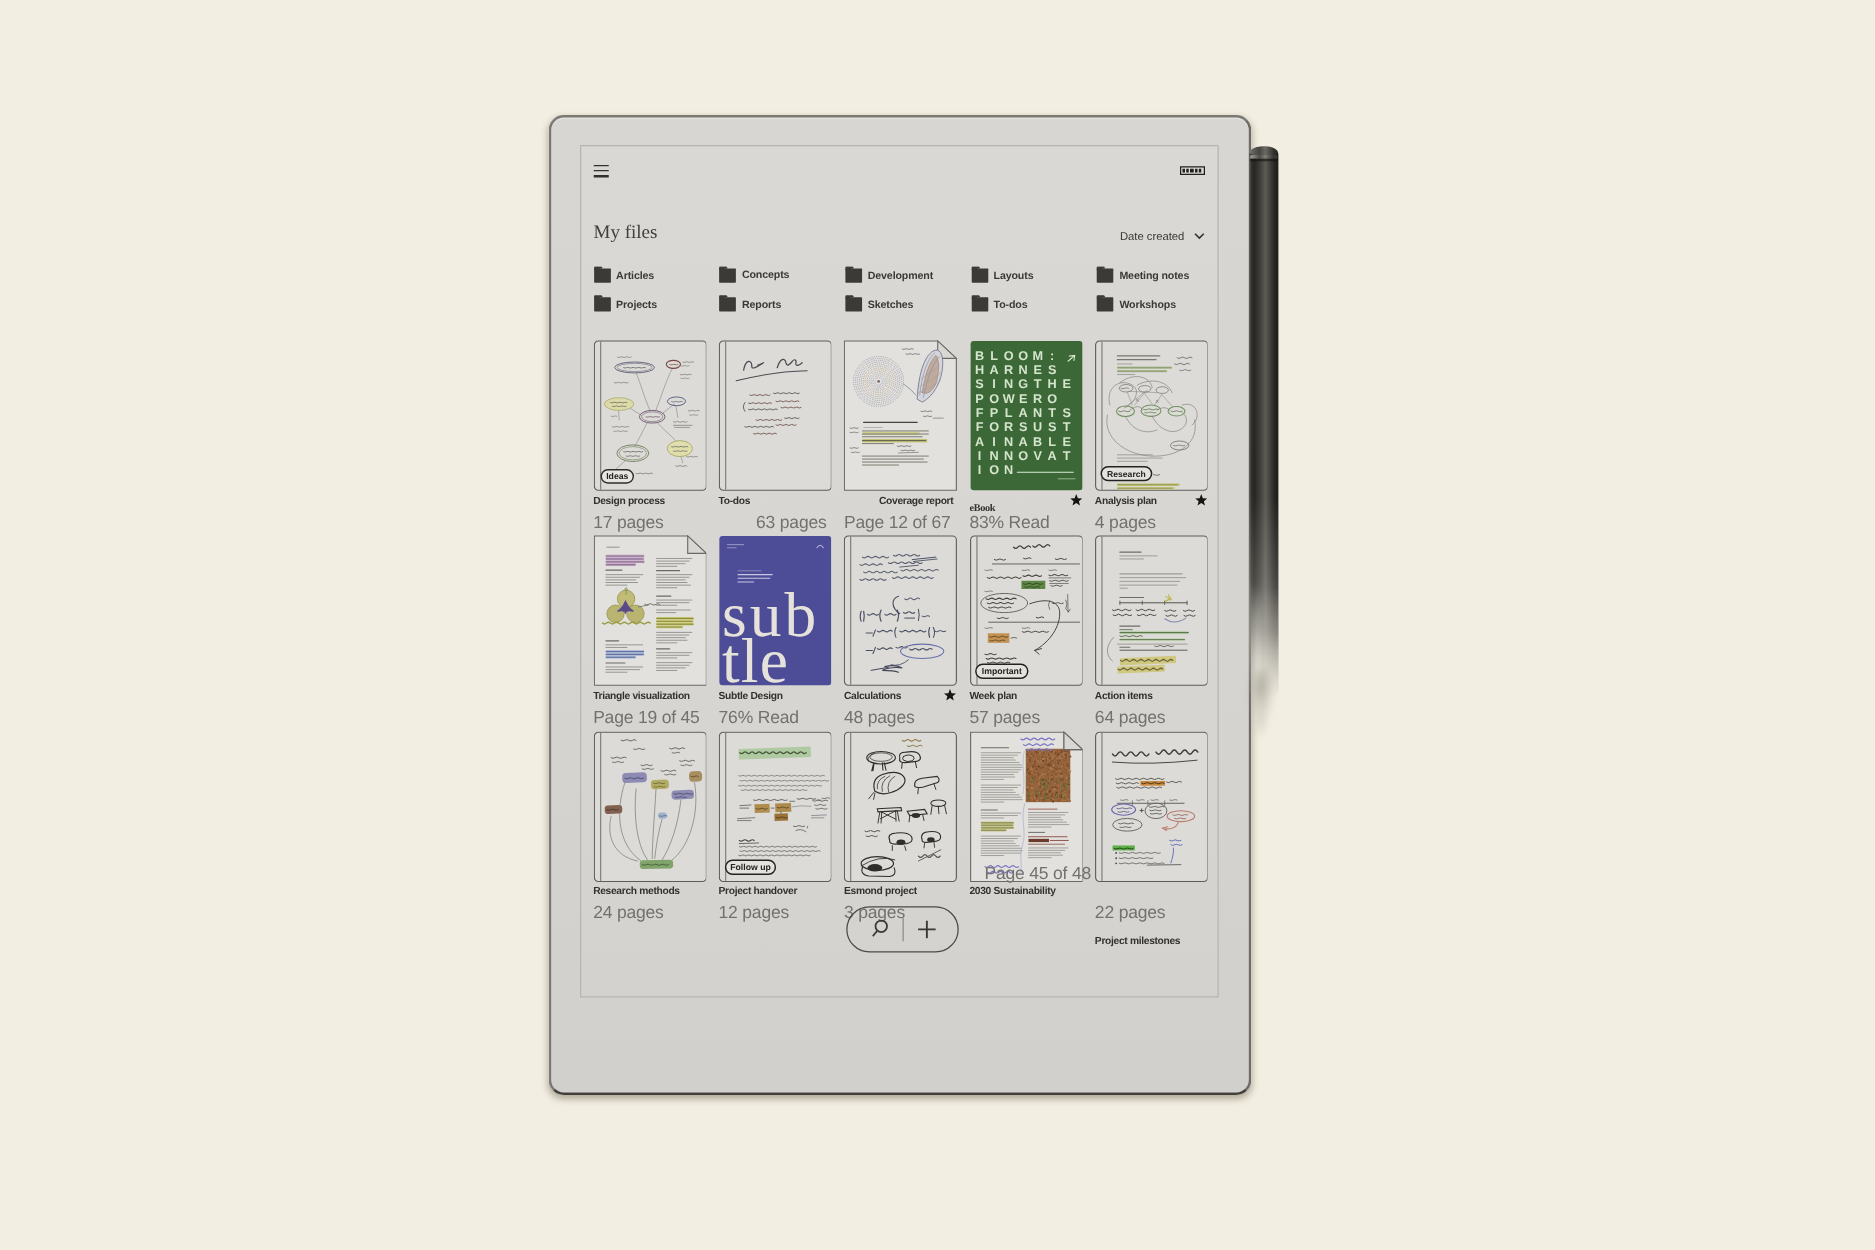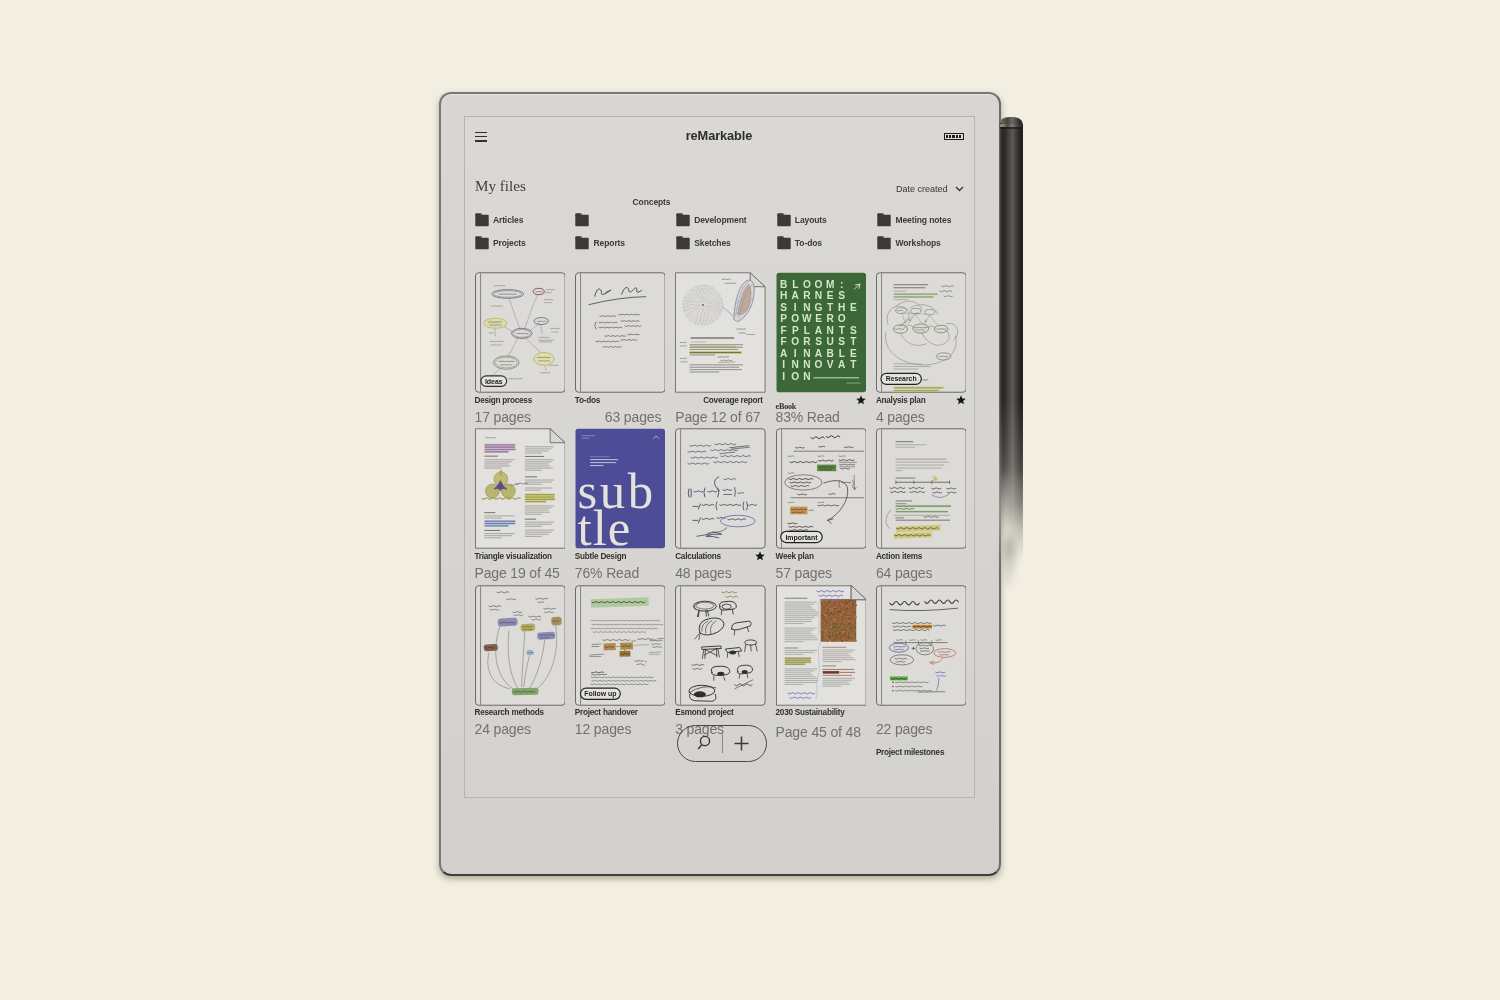--- a/index.html
+++ b/index.html
@@ -19,22 +19,20 @@
 
   <div class="abs" id="screen" style="left:22.5px;top:22.5px;width:509px;height:680px;
        background:linear-gradient(180deg,#d9d8d4 0%,#d7d6d2 55%,#d3d2cf 100%);border:1px solid #b7b5b1;">
 
     <div class="abs" style="left:10.2px;top:14.5px;width:12.8px;height:10px;">
       <div class="abs" style="left:0;top:0;width:12.8px;height:1.7px;background:#31302d;"></div>
       <div class="abs" style="left:0;top:4.2px;width:12.8px;height:1.7px;background:#31302d;"></div>
       <div class="abs" style="left:0;top:8.4px;width:12.8px;height:1.7px;background:#31302d;"></div>
     </div>
 
-    <div class="abs" style="left:0;top:10.8px;width:509px;text-align:center;
-         font-weight:bold;font-size:12.8px;color:#2e2d2a;letter-spacing:-0.1px;">reMarkable</div>
 
     <div class="abs" style="left:479.3px;top:16.4px;width:18.4px;height:4.2px;border:1px solid #201f1d;background:#dddcd8;">
       <div class="abs" style="left:1px;top:0.9px;width:2.3px;height:2.5px;background:#201f1d;"></div>
       <div class="abs" style="left:4.3px;top:0.9px;width:2.3px;height:2.5px;background:#201f1d;"></div>
       <div class="abs" style="left:7.6px;top:0.9px;width:2.3px;height:2.5px;background:#201f1d;"></div>
       <div class="abs" style="left:10.9px;top:0.9px;width:2.3px;height:2.5px;background:#201f1d;"></div>
       <div class="abs" style="left:14.2px;top:0.9px;width:2.3px;height:2.5px;background:#201f1d;"></div>
     </div>
 
     <div class="abs" style="left:10.4px;top:61.3px;font-family:'Liberation Serif',serif;font-size:15.2px;line-height:15.2px;color:#413f3c;">My files</div>
@@ -48,21 +46,21 @@
     <div id="folders">
         <svg class="abs" style="left:10.2px;top:95.8px;" width="14" height="14" viewBox="0 0 14 14">
       <path d="M0.3,2.9 L0.3,0.9 Q0.3,0.2 1,0.2 L6.2,0.2 L7.2,1.6 Z" fill="#3b3a37"></path>
       <rect x="0.3" y="1.8" width="13.4" height="11.4" rx="0.6" fill="#3b3a37"></rect>
     </svg>
         <div class="foldlabel" style="left:28.4px;top:98.2px;">Articles</div>
         <svg class="abs" style="left:110.85000000000001px;top:95.8px;" width="14" height="14" viewBox="0 0 14 14">
       <path d="M0.3,2.9 L0.3,0.9 Q0.3,0.2 1,0.2 L6.2,0.2 L7.2,1.6 Z" fill="#3b3a37"></path>
       <rect x="0.3" y="1.8" width="13.4" height="11.4" rx="0.6" fill="#3b3a37"></rect>
     </svg>
-        <div class="foldlabel" style="left:129.05px;top:80px;margin-left:39px;">Concepts</div>
+        <div class="foldlabel" style="left:129.05px;top:97px;">Concepts</div>
         <svg class="abs" style="left:211.5px;top:95.8px;" width="14" height="14" viewBox="0 0 14 14">
       <path d="M0.3,2.9 L0.3,0.9 Q0.3,0.2 1,0.2 L6.2,0.2 L7.2,1.6 Z" fill="#3b3a37"></path>
       <rect x="0.3" y="1.8" width="13.4" height="11.4" rx="0.6" fill="#3b3a37"></rect>
     </svg>
         <div class="foldlabel" style="left:229.7px;top:98.2px;">Development</div>
         <svg class="abs" style="left:312.15000000000003px;top:95.8px;" width="14" height="14" viewBox="0 0 14 14">
       <path d="M0.3,2.9 L0.3,0.9 Q0.3,0.2 1,0.2 L6.2,0.2 L7.2,1.6 Z" fill="#3b3a37"></path>
       <rect x="0.3" y="1.8" width="13.4" height="11.4" rx="0.6" fill="#3b3a37"></rect>
     </svg>
         <div class="foldlabel" style="left:330.35px;top:98.2px;">Layouts</div>
@@ -1420,21 +1418,21 @@
             <line x1="47" y1="93.5" x2="78.69213562466516" y2="93.5" stroke="#8a8a85" stroke-width="0.6" stroke-linecap="round"></line>
             <line x1="47" y1="95.45" x2="76.12114816249507" y2="95.45" stroke="#8a8a85" stroke-width="0.6" stroke-linecap="round"></line>
             <line x1="47" y1="97.4" x2="72.71153094001657" y2="97.4" stroke="#8a8a85" stroke-width="0.6" stroke-linecap="round"></line>
             <line x1="47" y1="99.35" x2="74.38256148938214" y2="99.35" stroke="#8a8a85" stroke-width="0.6" stroke-linecap="round"></line>
             <line x1="47" y1="101.3" x2="65.15" y2="101.3" stroke="#8a8a85" stroke-width="0.6" stroke-linecap="round"></line>
             <path d="M44,58 C40,70 46,80 42,92 C39,101 43,108 40,114" stroke="#aab1cf" stroke-width="0.6" fill="none" stroke-linecap="round"></path>
             <path d="M43.5,16 C41,26 45,38 42.5,50" stroke="#aab1cf" stroke-width="0.55" fill="none" stroke-linecap="round"></path>
             <path d="M75.5,0.5 L75.5,14.5 L90.5,14.5 Z" stroke="#6b6966" stroke-width="0.9" fill="#d8d7d3" stroke-linecap="round"></path>
           </svg></div>
         <div class="thumbtitle" style="left:311.04999999999995px;top:591.3px;">2030 Sustainability</div>
-        <div class="thumbpages" style="left:311.04999999999995px;top:607px;">Page 45 of 48</div>
+        <div class="thumbpages" style="left:311.04999999999995px;top:573px;padding-left:12px;">Page 45 of 48</div>
         <div class="abs" id="th_4_2" style="left:411.4px;top:467.5px;width:90.6px;height:121px;"><svg width="90.6" height="121" viewBox="0 0 91 121">
             <rect x="0.5" y="0.5" width="90" height="120" rx="3.2" fill="#dcdbd7" stroke="#5e5c58" stroke-width="0.9"></rect>
             <line x1="5.6" y1="1" x2="5.6" y2="120" stroke="#5e5c58" stroke-width="0.7"></line>
             <path d="M14,18 q2.1,3.40 4.2,0 q2.1,-3.40 4.2,0 q2.1,3.40 4.2,0 q2.1,-3.40 4.2,0 q2.1,3.40 4.2,0 q2.1,-3.40 4.2,0 q2.1,3.40 4.2,0" stroke="#3c3b38" stroke-width="1.15" fill="none" stroke-linecap="round"></path>
             <path d="M49,16.5 q2.1,3.40 4.2,0 q2.1,-3.40 4.2,0 q2.1,3.40 4.2,0 q2.1,-3.40 4.2,0 q2.1,3.40 4.2,0 q2.1,-3.40 4.2,0 q2.1,3.40 4.2,0 q2.1,-3.40 4.2,0" stroke="#3c3b38" stroke-width="1.15" fill="none" stroke-linecap="round"></path>
             <path d="M14,24.5 Q45,27 82,23" stroke="#3c3b38" stroke-width="0.75" fill="none" stroke-linecap="round"></path>
             <path d="M16.5,38 q1.5,1.10 3,0 q1.5,-1.10 3,0 q1.5,1.10 3,0 q1.5,-1.10 3,0 q1.5,1.10 3,0 q1.5,-1.10 3,0 q1.5,1.10 3,0 q1.5,-1.10 3,0 q1.5,1.10 3,0 q1.5,-1.10 3,0 q1.5,1.10 3,0 q1.5,-1.10 3,0 q1.5,1.10 3,0" stroke="#55544f" stroke-width="0.75" fill="none" stroke-linecap="round"></path>
             <rect x="36.5" y="39.7" width="19.8" height="3.8" fill="#c98a3e"></rect>
             <path d="M17,41.5 q1.5,1.10 3,0 q1.5,-1.10 3,0 q1.5,1.10 3,0 q1.5,-1.10 3,0 q1.5,1.10 3,0 q1.5,-1.10 3,0" stroke="#55544f" stroke-width="0.75" fill="none" stroke-linecap="round"></path>
             <path d="M37.5,41.5 q1.5,1.00 3,0 q1.5,-1.00 3,0 q1.5,1.00 3,0 q1.5,-1.00 3,0 q1.5,1.00 3,0 q1.5,-1.00 3,0" stroke="#4c3514" stroke-width="0.8" fill="none" stroke-linecap="round"></path>

